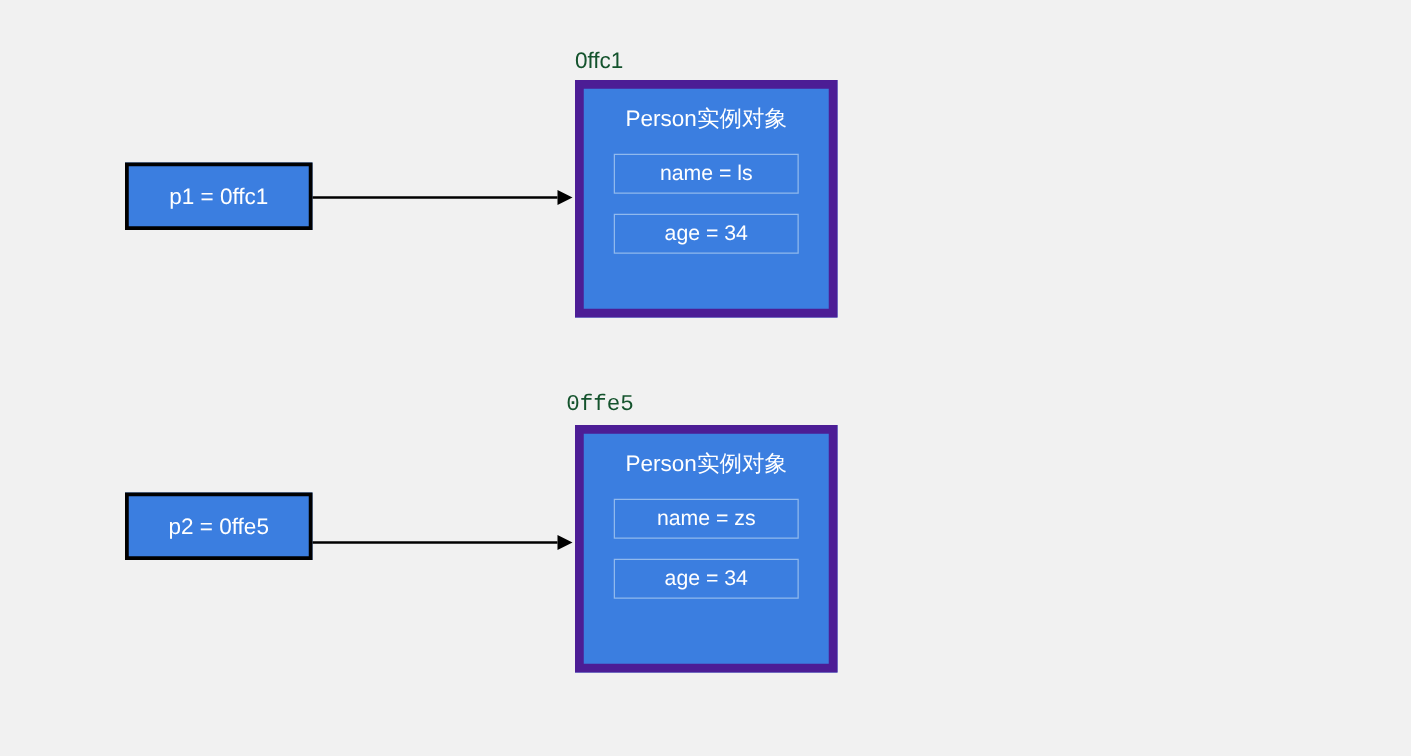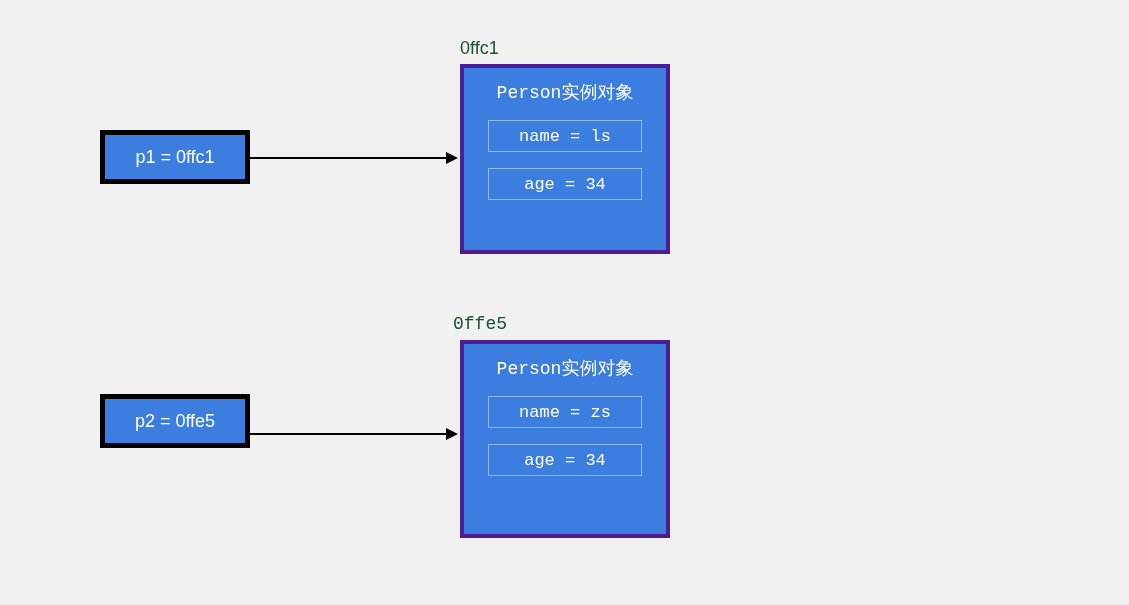--- a/index.html
+++ b/index.html
@@ -11,28 +11,27 @@
     overflow: hidden;
   }
   .var-box {
     position: absolute;
     background: #3b7ee0;
     color: #fff;
     font-size: 18px;
     display: flex;
     align-items: center;
     justify-content: center;
-    border: 5px solid #000000;
+    border: 3px solid #000000;
   }
   .obj-box {
     position: absolute;
     background: #3b7ee0;
     color: #fff;
-    border: 4px solid #4c1d95;
-    font-family: Liberation Mono, monospace;
+    border: 7px solid #4c1d95;
   }
   .obj-title {
     font-size: 18px;
     text-align: center;
     padding: 12px 0 8px 0;
   }
   .field-box {
     border: 1px solid #90b9ed;
     margin: 8px 24px;
     height: 32px;

